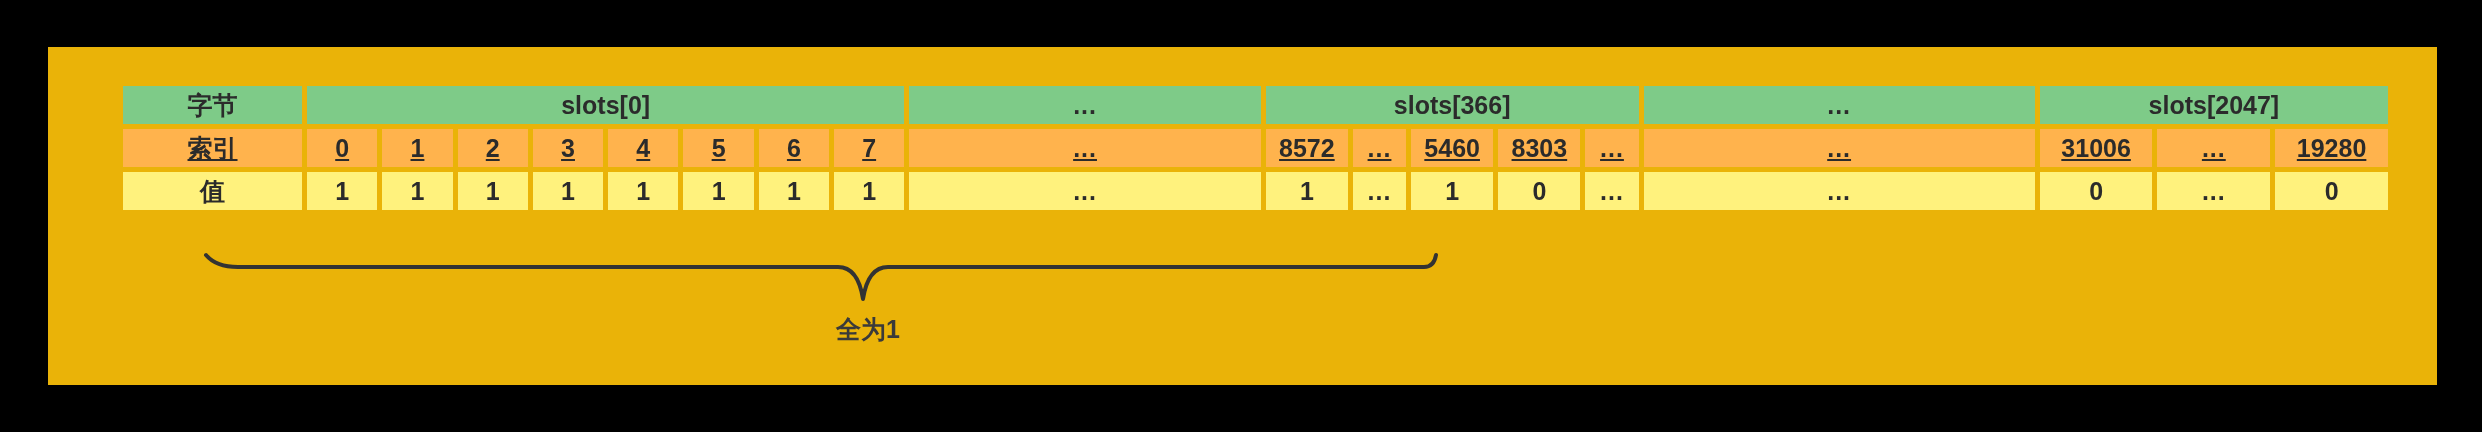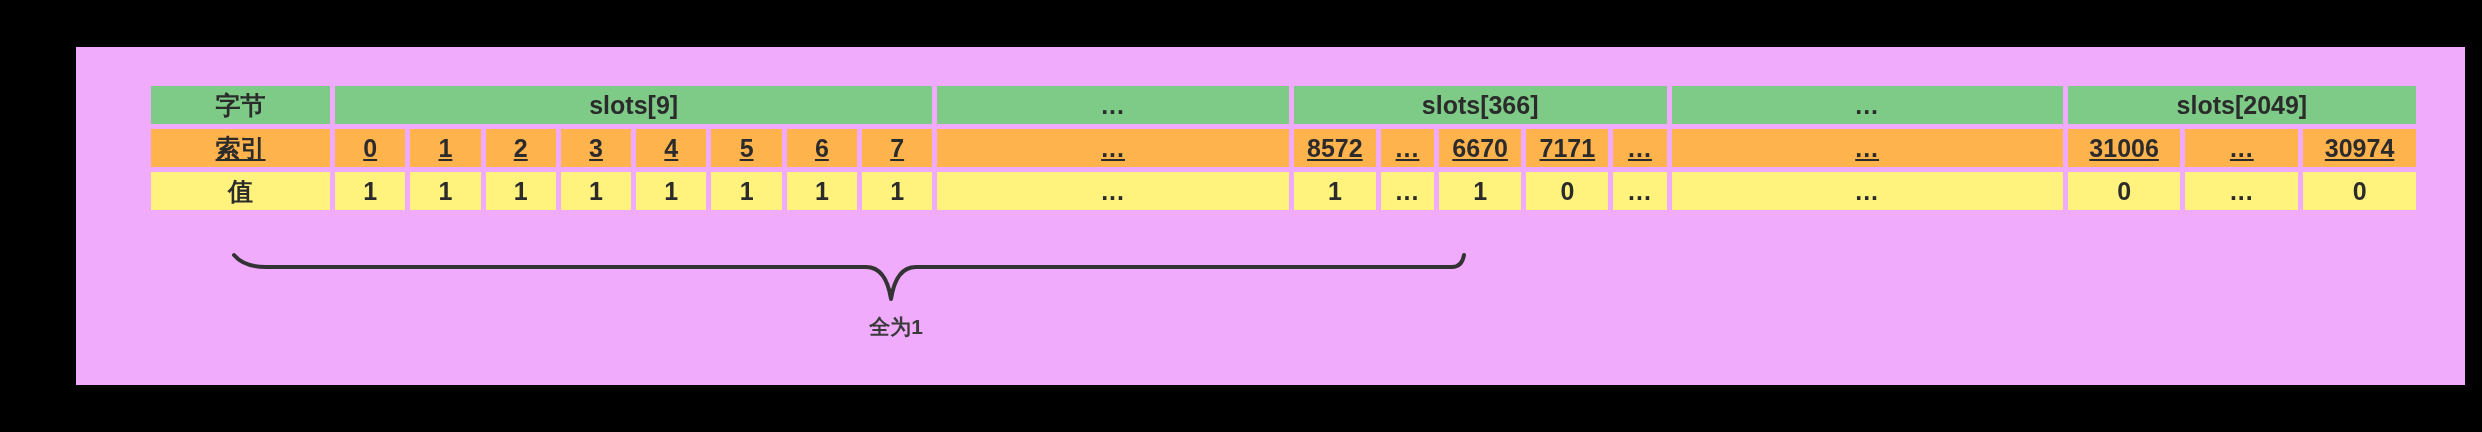--- a/index.html
+++ b/index.html
@@ -13,22 +13,21 @@
     overflow: hidden;
     font-family: "Liberation Sans", "DejaVu Sans", sans-serif;
   }
 
   #canvas {
     position: absolute;
     left: 48px;
     top: 47px;
     width: 2389px;
     height: 338px;
-    background: #f0abfc;
-    margin-left: 28px;
+    background: #eab308;
   }
 
   
   #diagram-table {
     position: absolute;
     left: 70px;
     top: 34px;
     width: 2275px;
     border-collapse: separate;
     border-spacing: 5px 5px;
@@ -62,21 +61,21 @@
     height: 60px;
   }
   #brace-wrap svg { display: block; width: 100%; height: 100%; }
 
   #brace-caption {
     position: absolute;
     left: 690px;
     top: 266px;
     width: 260px;
     text-align: center;
-    font-size: 21px;
+    font-size: 25px;
     font-weight: bold;
     color: #3a3a3a;
     white-space: nowrap;
   }
 </style>
 </head>
 <body>
 
 <div id="canvas">
 
@@ -98,46 +97,46 @@
         <col style="width: 62px;">
         <col style="width: 40px;">
         <col style="width: 295px;">
         <col style="width: 85px;">
         <col style="width: 85px;">
         <col style="width: 85px;">
       </colgroup>
     <tbody id="table-body">
       <tr class="row-byte" id="row-byte">
           <td class="label-cell">字节</td>
-          <td colspan="8" class="data-cell">slots[9]</td>
+          <td colspan="8" class="data-cell">slots[0]</td>
           <td class="ellipsis">...</td>
           <td colspan="5" class="data-cell">slots[366]</td>
           <td class="ellipsis">...</td>
-          <td colspan="3" class="data-cell">slots[2049]</td>
+          <td colspan="3" class="data-cell">slots[2047]</td>
         </tr>
       <tr class="row-index" id="row-index">
           <td class="label-cell">索引</td>
           <td class="data-cell">0</td>
           <td class="data-cell">1</td>
           <td class="data-cell">2</td>
           <td class="data-cell">3</td>
           <td class="data-cell">4</td>
           <td class="data-cell">5</td>
           <td class="data-cell">6</td>
           <td class="data-cell">7</td>
           <td class="ellipsis">...</td>
           <td class="data-cell">8572</td>
           <td class="ellipsis">...</td>
-          <td class="data-cell">6670</td>
-          <td class="data-cell">7171</td>
+          <td class="data-cell">5460</td>
+          <td class="data-cell">8303</td>
           <td class="ellipsis">...</td>
           <td class="ellipsis">...</td>
           <td class="data-cell">31006</td>
           <td class="ellipsis">...</td>
-          <td class="data-cell">30974</td>
+          <td class="data-cell">19280</td>
         </tr>
       <tr class="row-value" id="row-value">
           <td class="label-cell">值</td>
           <td class="data-cell">1</td>
           <td class="data-cell">1</td>
           <td class="data-cell">1</td>
           <td class="data-cell">1</td>
           <td class="data-cell">1</td>
           <td class="data-cell">1</td>
           <td class="data-cell">1</td>

